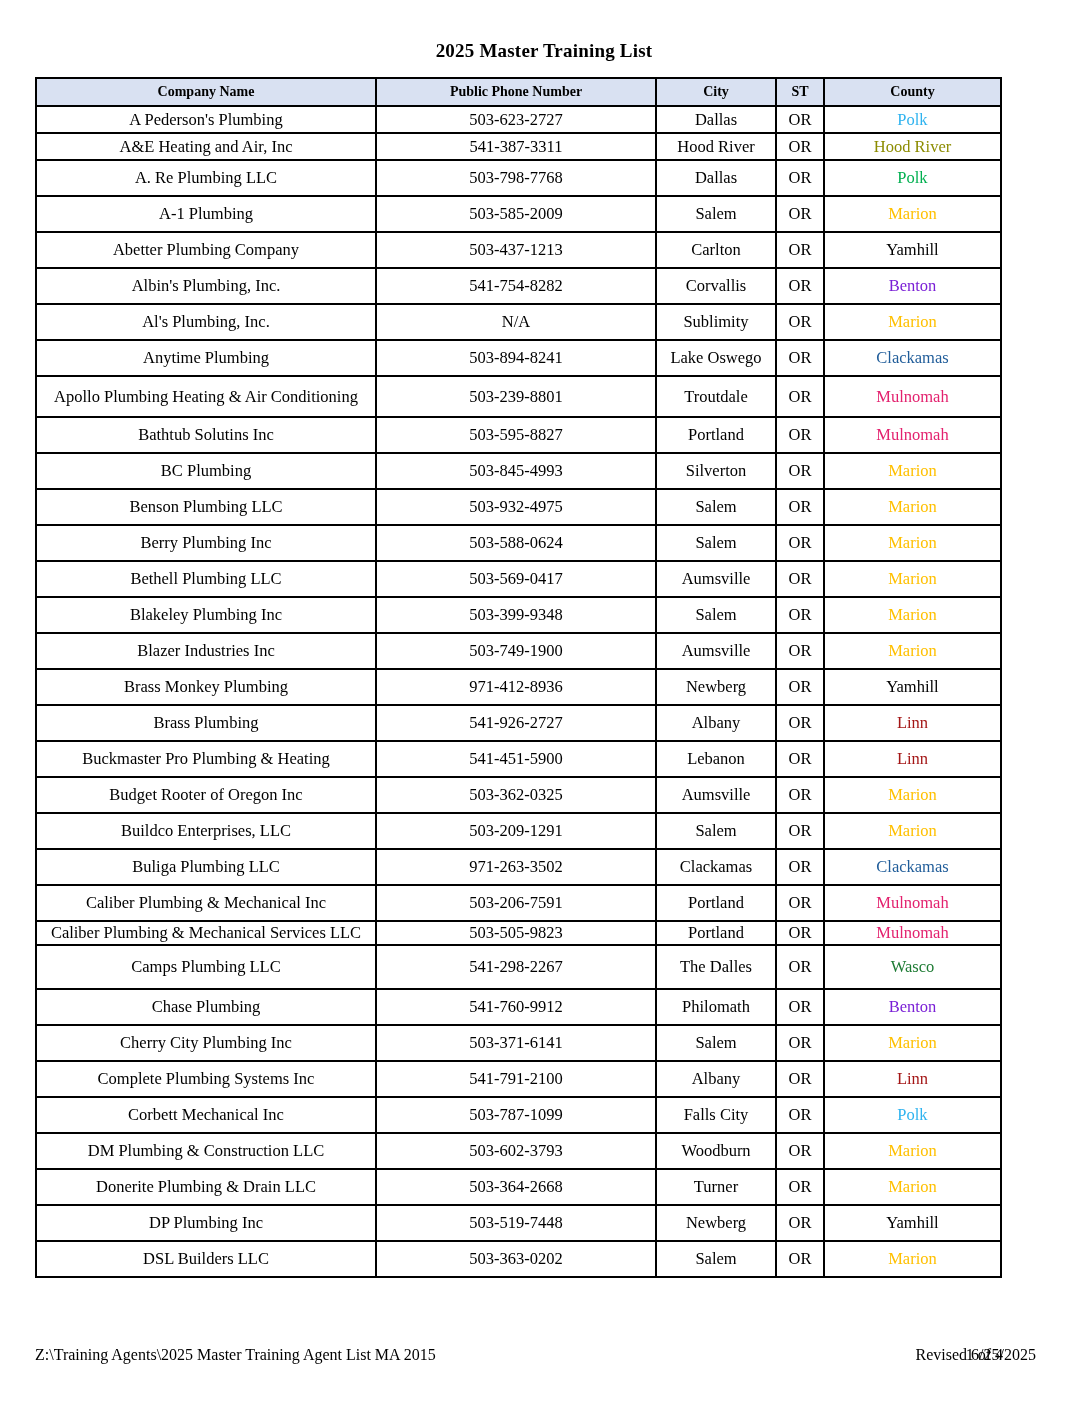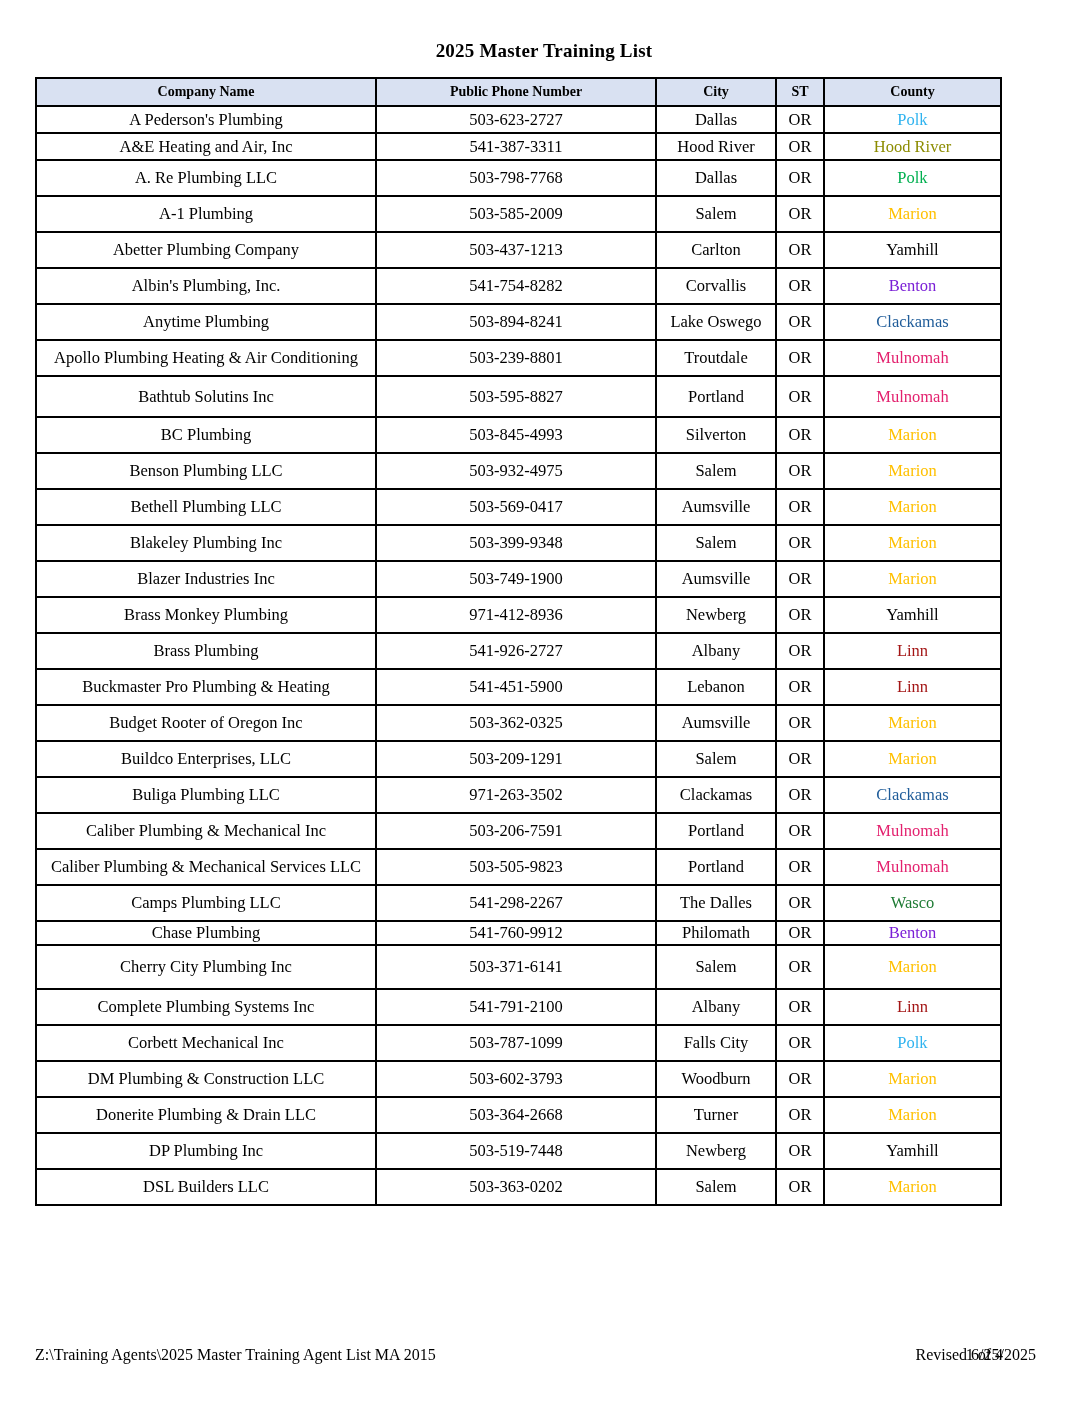--- a/index.html
+++ b/index.html
@@ -139,20 +139,27 @@
       <td style="color: rgb(0, 0, 0);">Yamhill</td>
     </tr>
         <tr>
       <td>Albin's Plumbing, Inc.</td>
       <td>541-754-8282</td>
       <td>Corvallis</td>
       <td>OR</td>
       <td style="color: rgb(122, 31, 214);">Benton</td>
     </tr>
         <tr>
+      <td>Al's Plumbing, Inc.</td>
+      <td>N/A</td>
+      <td>Sublimity</td>
+      <td>OR</td>
+      <td style="color: rgb(255, 192, 0);">Marion</td>
+    </tr>
+        <tr>
       <td>Anytime Plumbing</td>
       <td>503-894-8241</td>
       <td>Lake Oswego</td>
       <td>OR</td>
       <td style="color: rgb(31, 92, 153);">Clackamas</td>
     </tr>
         <tr>
       <td>Apollo Plumbing Heating &amp; Air Conditioning</td>
       <td>503-239-8801</td>
       <td>Troutdale</td>
@@ -169,20 +176,27 @@
         <tr>
       <td>BC Plumbing</td>
       <td>503-845-4993</td>
       <td>Silverton</td>
       <td>OR</td>
       <td style="color: rgb(255, 192, 0);">Marion</td>
     </tr>
         <tr>
       <td>Benson Plumbing LLC</td>
       <td>503-932-4975</td>
+      <td>Salem</td>
+      <td>OR</td>
+      <td style="color: rgb(255, 192, 0);">Marion</td>
+    </tr>
+        <tr>
+      <td>Berry Plumbing Inc</td>
+      <td>503-588-0624</td>
       <td>Salem</td>
       <td>OR</td>
       <td style="color: rgb(255, 192, 0);">Marion</td>
     </tr>
         <tr>
       <td>Bethell Plumbing LLC</td>
       <td>503-569-0417</td>
       <td>Aumsville</td>
       <td>OR</td>
       <td style="color: rgb(255, 192, 0);">Marion</td>

